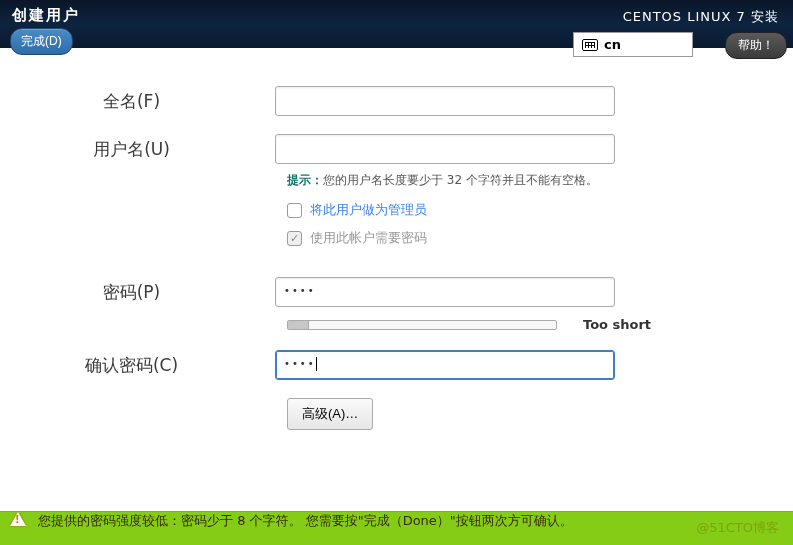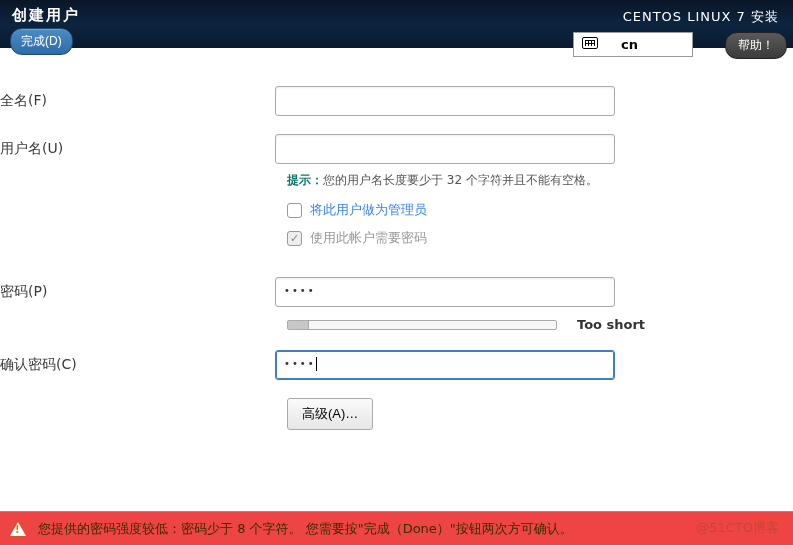--- a/index.html
+++ b/index.html
@@ -48,22 +48,22 @@
     letter-spacing: 1px;
   }
   .kb-box {
     position: absolute;
     right: 100px;
     top: 32px;
     background: #fff;
     color: #000;
     padding: 4px 8px;
     display: flex;
-    align-items: flex-start;
-    gap: 23px;
+    align-items: center;
+    gap: 6px;
     width: 120px;
     border: 1px solid #999;
   }
   .kb-icon {
     width: 16px;
     height: 12px;
     border: 1.5px solid #000;
     border-radius: 2px;
     position: relative;
   }
@@ -92,23 +92,23 @@
     left: 0;
     right: 0;
   }
   .row {
     display: flex;
     align-items: center;
     margin-bottom: 18px;
   }
   .label {
     width: 275px;
-    text-align: left;
+    text-align: center;
     padding-right: 12px;
-    font-size: 14px;
+    font-size: 17px;
     color: #3a3a3a;
   }
   .input {
     width: 340px;
     height: 30px;
     border: 1px solid #aaa;
     border-radius: 3px;
     padding: 4px 8px;
     font-size: 13px;
     background: #fff;
@@ -157,21 +157,21 @@
     width: 1px;
     height: 14px;
     background: #000;
     vertical-align: middle;
     margin-left: 0px;
   }
   .meter-row {
     display: flex;
     align-items: center;
     margin-left: 287px;
-    gap: 20px;
+    gap: 26px;
     margin-top: -8px;
     margin-bottom: 18px;
     text-align: right;
   }
   .meter {
     width: 270px;
     height: 10px;
     border: 1px solid #aaa;
     border-radius: 2px;
     background: #f7f7f7;
@@ -197,23 +197,23 @@
     border-radius: 3px;
     font-size: 13px;
     cursor: pointer;
   }
   .warn-bar {
     position: absolute;
     left: 0;
     right: 0;
     bottom: 0;
     height: 34px;
-    background: #ef4444;
-    display: flex;
-    align-items: center;
+    background: #84cc16;
+    display: flex;
+    align-items: flex-start;
     padding: 0 10px;
     color: #3a2c00;
     font-size: 13px;
     border-top: 1px solid #d08a10;
   }
   .warn-icon {
     width: 0;
     height: 0;
     border-left: 8px solid transparent;
     border-right: 8px solid transparent;

